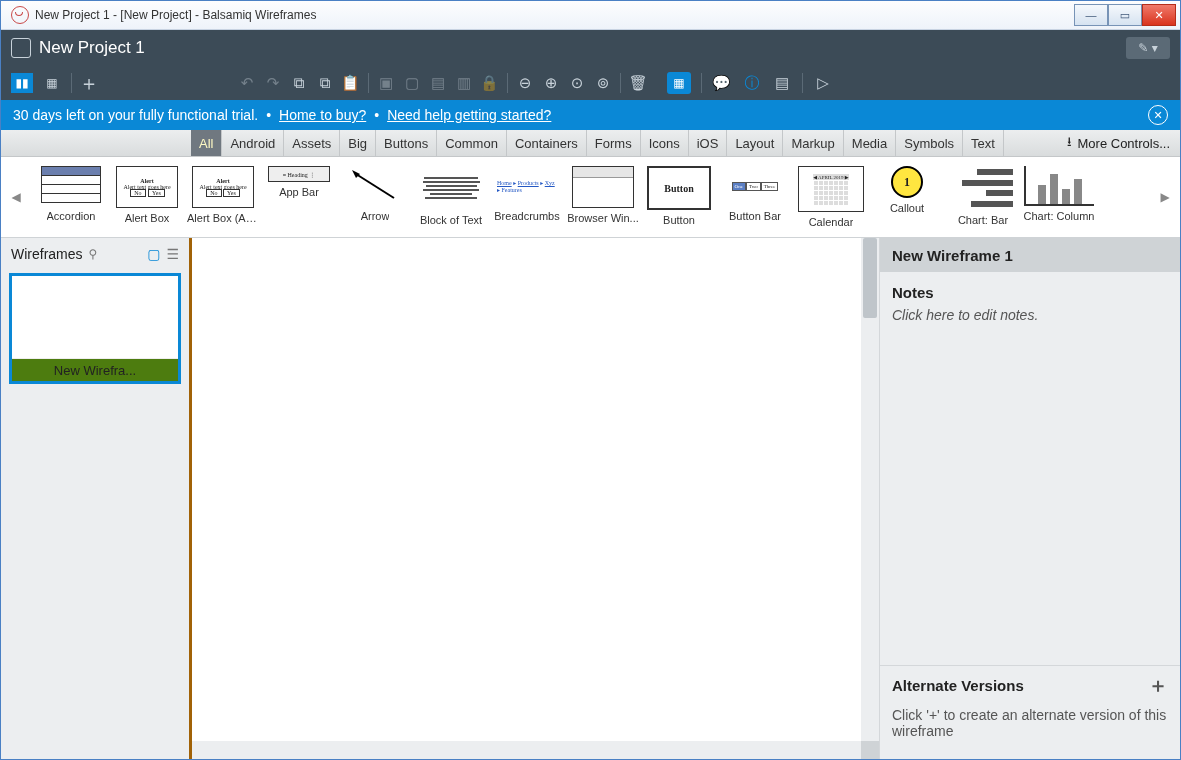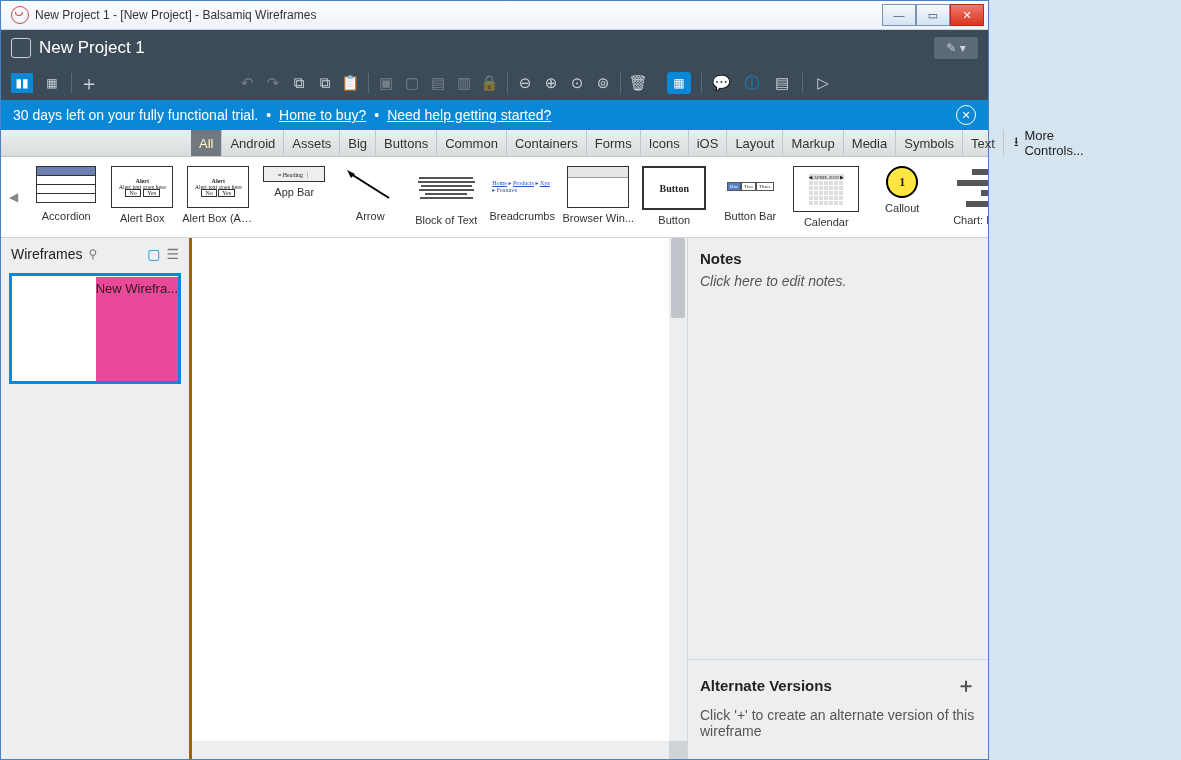--- a/index.html
+++ b/index.html
@@ -1,16 +1,16 @@
 <!DOCTYPE html>
 <html><head>
 <meta charset="utf-8">
 <style>
 html,body{margin:0;padding:0;font-family:"Segoe UI",Arial,sans-serif;font-size:13px;background:#d6e4f0;color:#222;overflow:hidden}
-.window{width:989px;height:760px;border:1px solid #4a80c4;background:#fff;box-sizing:border-box;display:flex;flex-direction:column}
+.window{width:1181px;height:760px;border:1px solid #4a80c4;background:#fff;box-sizing:border-box;display:flex;flex-direction:column}
 .titlebar{height:28px;background:linear-gradient(#fdfdfe,#eef3fa);display:flex;align-items:center;padding:0 4px;border-bottom:1px solid #c8d3e2}
 .titlebar .app-icon{width:16px;height:16px;border:1.5px solid #c94a4a;border-radius:50%;margin:0 6px;position:relative}
 .titlebar .app-icon:after{content:"";position:absolute;left:3px;top:5px;width:6px;height:3px;border:1.5px solid #c94a4a;border-top:none;border-radius:0 0 6px 6px}
 .titlebar .title{flex:1;font-size:12px;color:#333}
 .winbtns{display:flex;gap:0}
 .winbtn{width:32px;height:20px;border:1px solid #7793b6;background:linear-gradient(#f5f8fc,#d6e3f1);display:flex;align-items:center;justify-content:center;font-size:11px;color:#425a7a}
 .winbtn.close{background:linear-gradient(#f07a6a,#d9341e);color:#fff;border-color:#b52d19}
 .menubar{height:28px;background:#3c4b57;display:flex;align-items:center;padding:0 8px;gap:18px;color:#fff;font-size:14px}
 .menubar span{cursor:pointer}
 .projectbar{height:36px;background:#3c4b57;display:flex;align-items:center;padding:0 10px;color:#fff;font-size:17px}
@@ -42,34 +42,34 @@
 .library{height:80px;background:#fff;border-bottom:1px solid #cfd3d6;display:flex;align-items:center;padding:0 8px;gap:12px;overflow:hidden;position:relative}
 .lib-arrow{width:14px;display:flex;align-items:center;justify-content:center;color:#888;font-size:12px;cursor:pointer}
 .lib-item{display:flex;flex-direction:column;align-items:center;gap:4px;width:72px;flex-shrink:0}
 .lib-thumb{width:60px;height:40px;border:1px solid #333;background:#fff;display:flex;align-items:center;justify-content:center;font-size:7px;font-family:"Comic Sans MS",cursive}
 .lib-label{font-size:11px;color:#333;white-space:nowrap;overflow:hidden;text-overflow:ellipsis;max-width:72px;text-align:left}
 .body{flex:1;display:flex;min-height:0}
 .sidebar{width:188px;background:#eceef0;border-right:3px solid #a16207;display:flex;flex-direction:column}
 .side-hdr{height:32px;display:flex;align-items:center;padding:0 10px;font-size:14px}
 .side-hdr .tree{margin-left:6px;font-size:12px;color:#777}
 .side-hdr .right{margin-left:auto;display:flex;gap:6px;color:#777;font-size:14px}
-.thumb-tile{margin:3px 8px;border:3px solid #0a88d6;background:#ec4899;height:105px;display:flex;flex-direction:row}
+.thumb-tile{margin:3px 8px;border:3px solid #0a88d6;background:#4d7c0f;height:105px;display:flex;flex-direction:column}
 .thumb-canvas{flex:1;background:#fff}
 .thumb-label{height:22px;display:flex;align-items:center;justify-content:center;font-size:13px;border-top:1px solid #eee}
 .canvas-wrap{flex:1;background:#cfd3d6;position:relative;display:flex}
 .canvas-inner{flex:1;background:#fff;margin:0 18px 18px 0}
 .vscroll{position:absolute;right:0;top:0;bottom:18px;width:18px;background:#eceef0}
 .vscroll .thumb-s{position:absolute;top:0;left:2px;right:2px;height:80px;background:#bfc5ca;border-radius:2px}
 .hscroll{position:absolute;left:0;right:18px;bottom:0;height:18px;background:#eceef0}
 .rightpanel{width:300px;background:#eceef0;border-left:1px solid #d4d7da;display:flex;flex-direction:column}
 .rp-hdr{height:34px;background:#cfd3d6;display:flex;align-items:center;padding:0 12px;font-weight:bold;font-size:15px}
 .rp-sec{padding:12px}
 .rp-sec .sec-title{font-weight:bold;font-size:15px;margin-bottom:6px}
 .rp-sec .sec-text{color:#555;font-style:italic;font-size:14px}
-.rp-alt{margin-top:auto;border-top:1px solid #d4d7da;padding:12px 12px 20px}
+.rp-alt{margin-top:auto;border-top:1px solid #d4d7da;padding:6px 12px 20px}
 .rp-alt .alt-hdr{display:flex;align-items:center;font-weight:bold;font-size:15px}
 .rp-alt .alt-hdr .plus{margin-left:auto;font-size:20px;color:#555;cursor:pointer}
 .rp-alt .alt-text{margin-top:8px;color:#555;font-size:14px}
 svg{display:block}
 
 .th-accordion{border:none;padding:0}
 .th-accordion div{border:1px solid #333;border-bottom:none;height:8px;background:#fff}
 .th-accordion div:first-child{background:#6b7fae;color:#fff;font-size:5px}
 .th-accordion div:last-child{border-bottom:1px solid #333}
 .th-browser{position:relative}
@@ -352,20 +352,21 @@
 
     <div class="canvas-wrap">
       <div class="canvas-inner"></div>
       <div class="vscroll">
           <div class="thumb-s"></div>
         </div>
       <div class="hscroll"></div>
     </div>
 
     <div class="rightpanel">
+      <div class="rp-hdr">New Wireframe 1</div>
       <div class="rp-sec">
         <div class="sec-title">Notes</div>
         <div class="sec-text">Click here to edit notes.</div>
       </div>
       <div class="rp-alt">
         <div class="alt-hdr">
           <span>Alternate Versions</span>
           <span class="plus">＋</span>
         </div>
         <div class="alt-text">Click '+' to create an alternate version of this wireframe</div>

